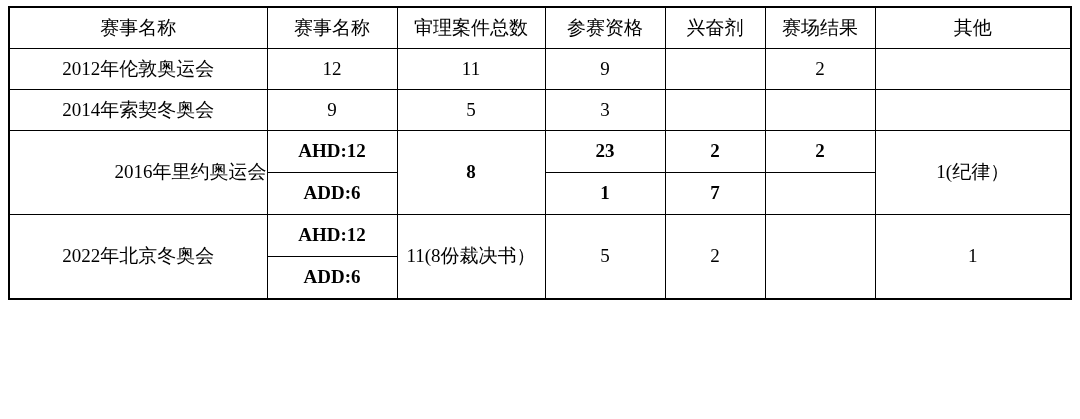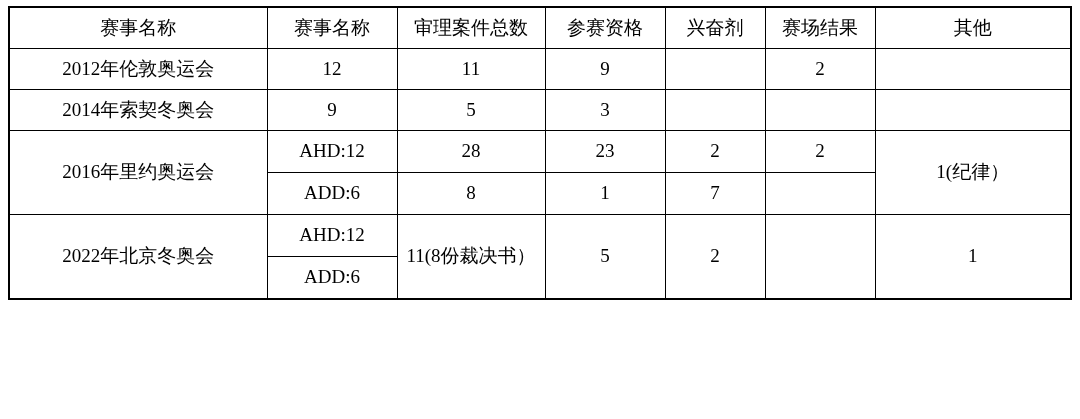--- a/index.html
+++ b/index.html
@@ -65,20 +65,21 @@
     table-layout: fixed;
     width: 100%;
     height: 100%;
   }
   table.inner td {
     border: 0;
     border-bottom: 1px solid #000;
     height: 41px;
     font-size: 19px;
     vertical-align: middle;
+    font-weight: bold;
   }
   table.inner tr:last-child td {
     border-bottom: 0;
   }
   .nowrap { white-space: nowrap; }
 </style>
 </head>
 <body>
 
 <div class="table-wrap">
@@ -121,39 +122,36 @@
         <td>2014年索契冬奥会</td>
         <td>9</td>
         <td>5</td>
         <td>3</td>
         <td></td>
         <td></td>
         <td></td>
       </tr>
 
       <tr>
-        <td class="sub-cell" style="height:82px;">2016年里约奥运会</td>
+        <td class="sub-cell" style="height:82px;text-align:right;">2016年里约奥运会</td>
         <td class="sub-cell">
           <table class="inner">
             <tbody>
                 <tr>
                   <td>AHD:12</td>
                 </tr>
             <tr>
                   <td>ADD:6</td>
                 </tr>
           </tbody>
             </table>
         </td>
         <td class="sub-cell">
           <table class="inner">
             <tbody>
-                <tr>
-                  <td>28</td>
-                </tr>
             <tr>
                   <td>8</td>
                 </tr>
           </tbody>
             </table>
         </td>
         <td class="sub-cell">
           <table class="inner">
             <tbody>
                 <tr>

